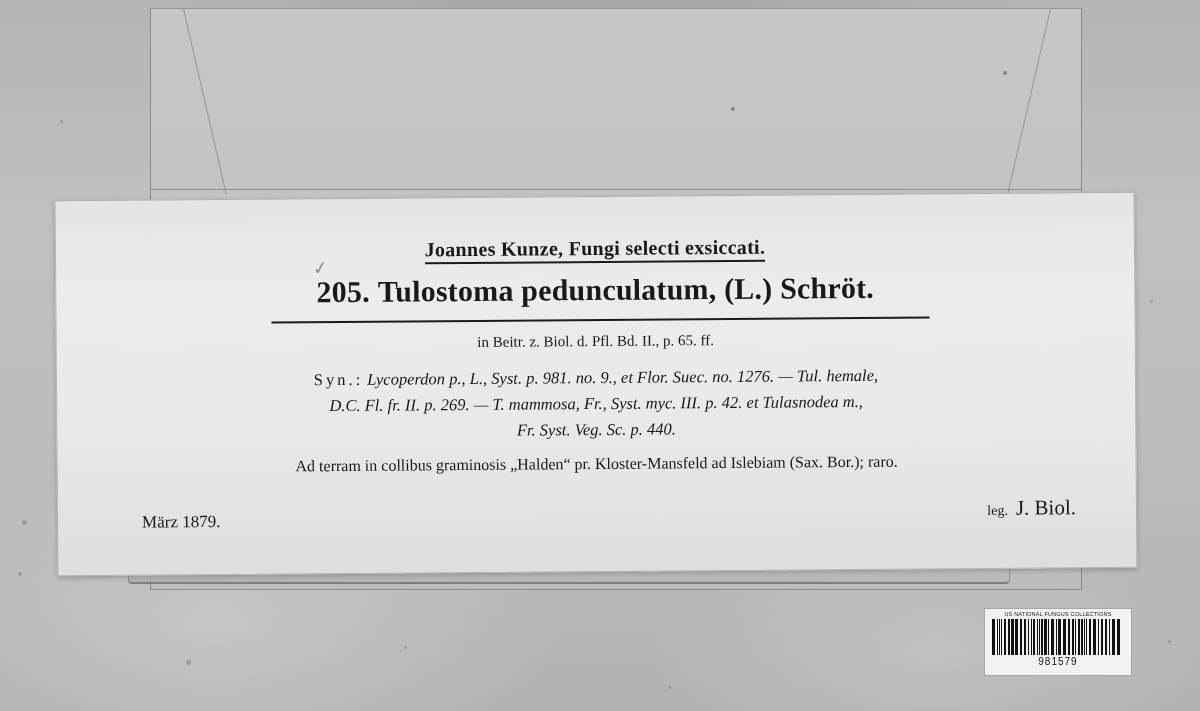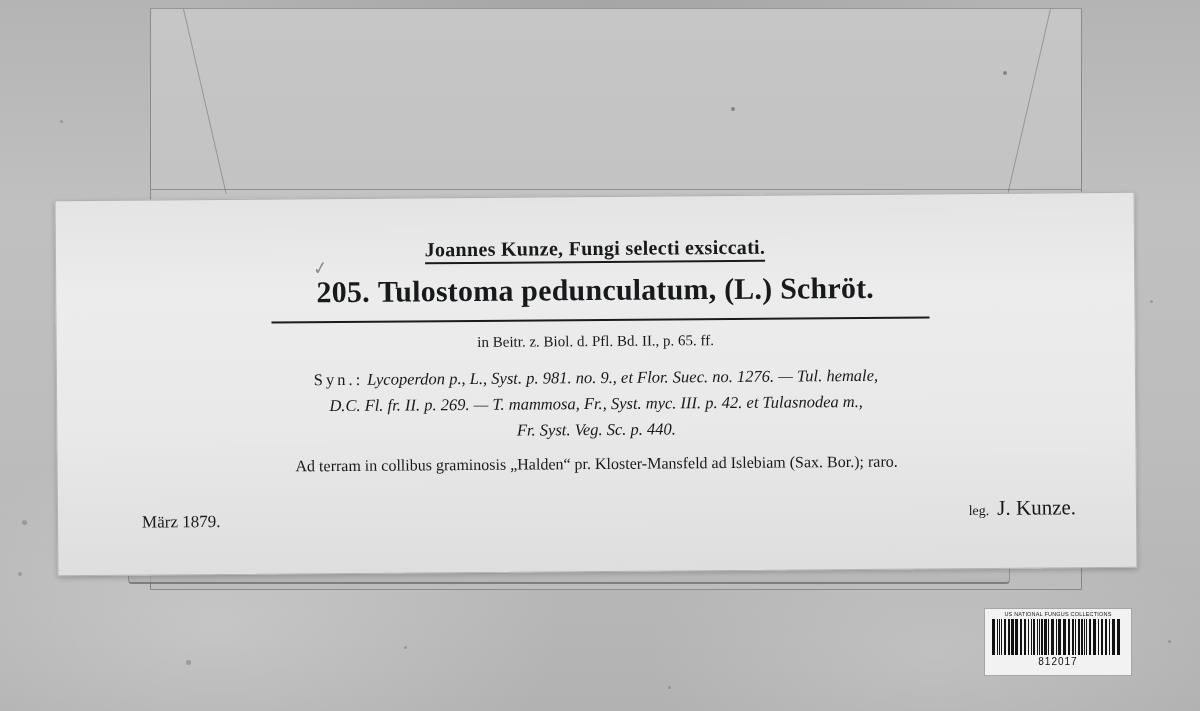--- a/index.html
+++ b/index.html
@@ -311,21 +311,21 @@
         </div>
         <div class="it">D.C. Fl. fr. II. p. 269. — T. mammosa, Fr., Syst. myc. III. p. 42. et Tulasnodea m.,</div>
         <div class="it">Fr. Syst. Veg. Sc. p. 440.</div>
       </div>
 
       <div class="line-habitat">Ad terram in collibus graminosis „Halden“ pr. Kloster-Mansfeld ad Islebiam (Sax. Bor.); raro.</div>
 
       <div class="line-date">März 1879.</div>
 
       <div class="line-collector">
-        <span class="leg-word">leg.</span><span class="coll-name">J. Kunze.</span>
+        <span class="leg-word">leg.</span><span class="coll-name">J. Biol.</span>
       </div>
 
     </div>
   </div>
 
   <div id="barcode">
     <div id="barcode-caption">US NATIONAL FUNGUS COLLECTIONS</div>
     <div id="barcode-bars">
         <i style="width: 3px;"></i>
         <i style="width: 2px; background: transparent;"></i>
@@ -395,16 +395,16 @@
         <i style="width: 2px; background: transparent;"></i>
         <i style="width: 2px;"></i>
         <i style="width: 2px; background: transparent;"></i>
         <i style="width: 1px;"></i>
         <i style="width: 2px; background: transparent;"></i>
         <i style="width: 3px;"></i>
         <i style="width: 2px; background: transparent;"></i>
         <i style="width: 3px;"></i>
         <i style="width: 2px; background: transparent;"></i>
       </div>
-    <div id="barcode-number">812017</div>
+    <div id="barcode-number">981579</div>
   </div>
 
 </div>
 
 </body></html>

